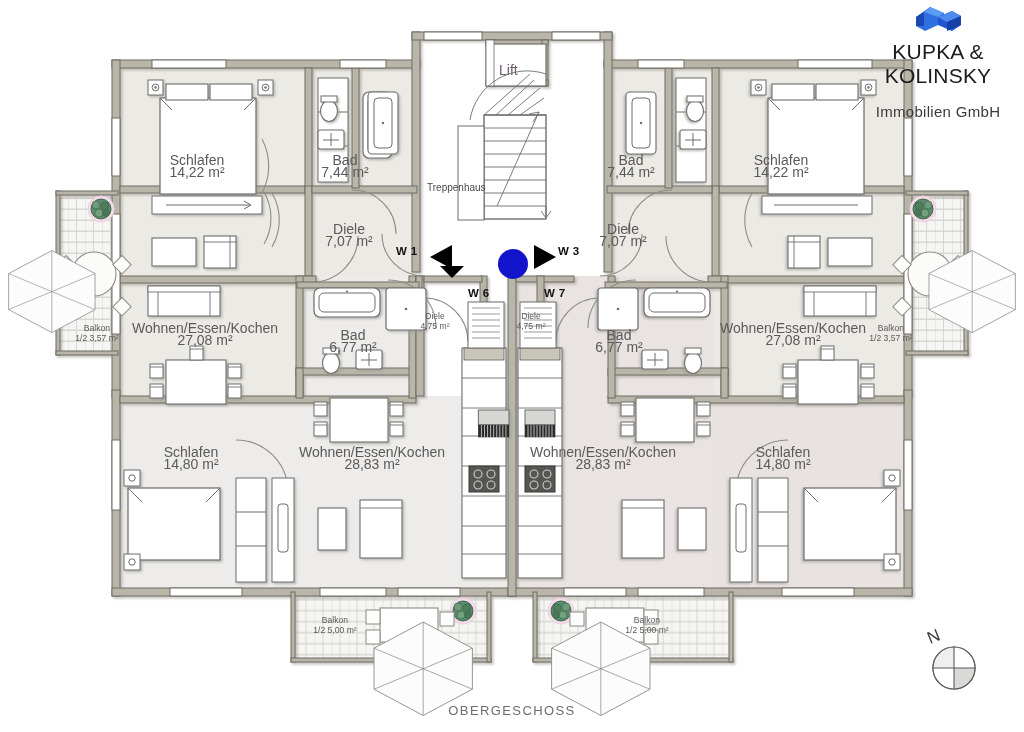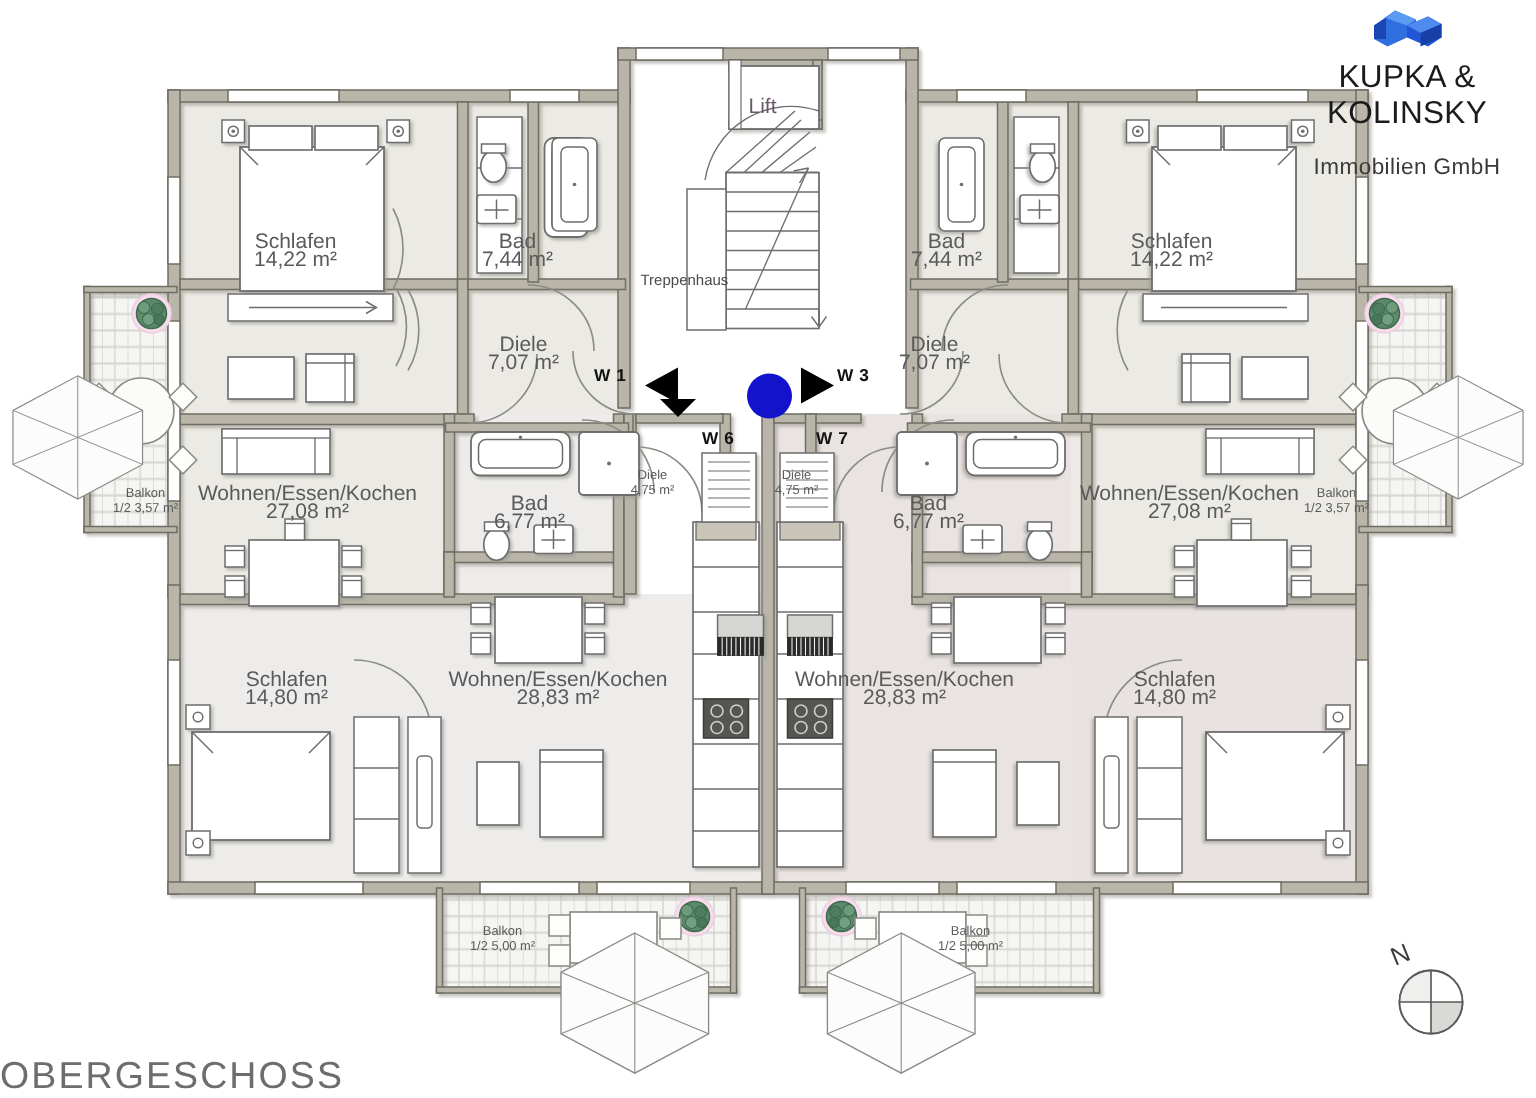--- a/index.html
+++ b/index.html
@@ -12,22 +12,22 @@
 
   
   .logo-wrap{position:absolute;right:6px;top:4px;width:160px;text-align:center;}
   .logo-mark{height:34px;display:flex;align-items:center;justify-content:center;}
   .logo-name{font-size:21px;letter-spacing:.2px;color:#1b1b1b;margin-top:2px;
              font-family:"Liberation Sans",sans-serif;}
   .logo-sub{font-size:15px;color:#3a3a3a;letter-spacing:.3px;margin-top:15px;}
 
   
   .caption{
-    position:absolute;left:0;right:0;top:703px;
-    font-size:25px;letter-spacing:1.4px;color:#6d6d6d;
+    position:absolute;left:0;right:0;top:703px;text-align:center;
+    font-size:13px;letter-spacing:1.4px;color:#6d6d6d;
   }
 
   
   .compass{position:absolute;left:920px;top:618px;width:72px;height:76px;}
 
   
   .wlabel{
     position:absolute;font-size:11.5px;font-weight:bold;color:#111;
     letter-spacing:.4px;white-space:nowrap;
   }

